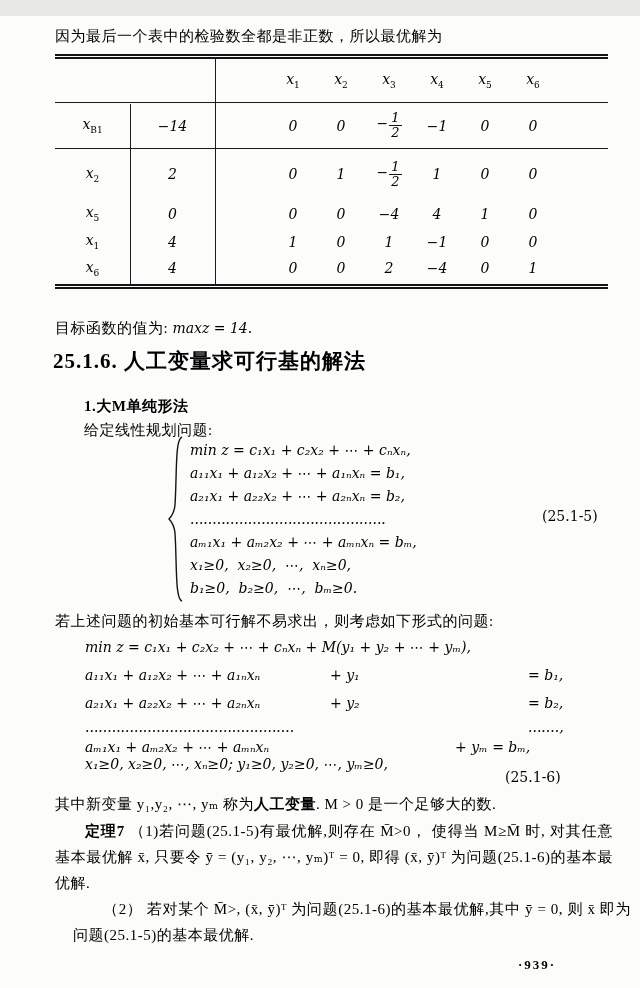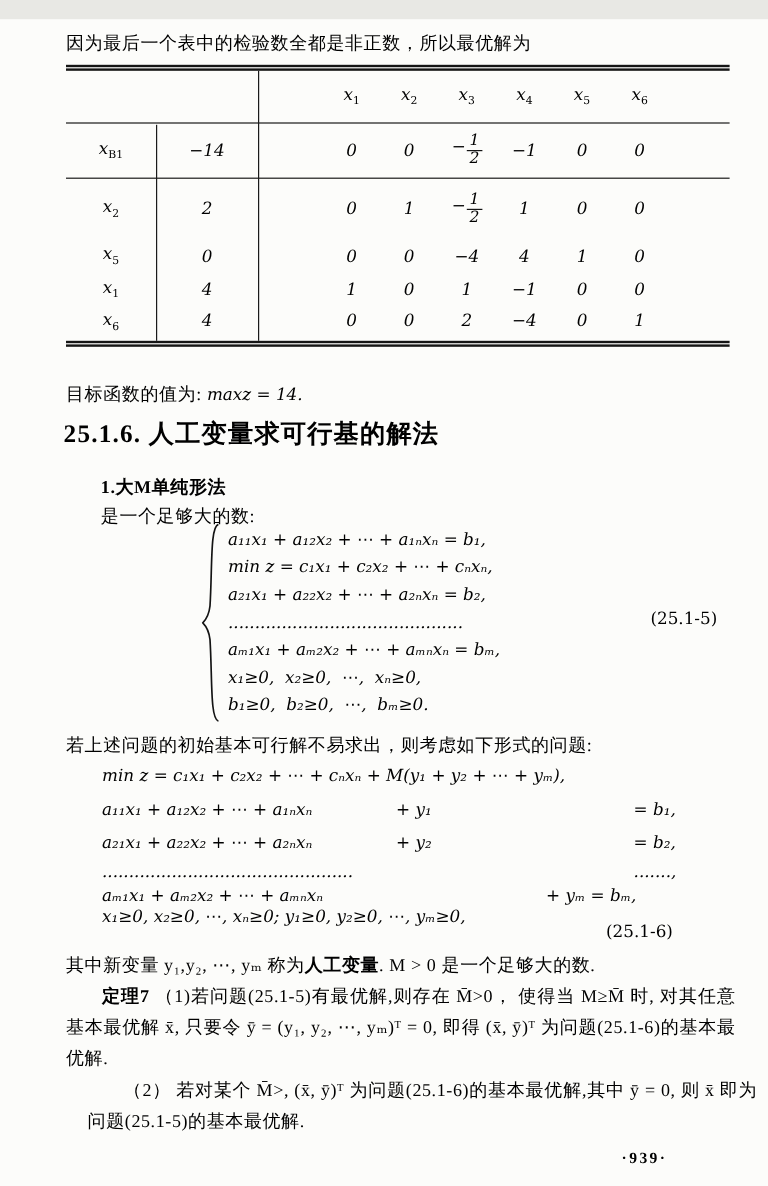--- a/index.html
+++ b/index.html
@@ -145,30 +145,30 @@
   <div class="abs" style="left:55px;top:303px;">
     <span class="cn">目标函数的值为: </span><span class="math">maxz = 14.</span>
   </div>
 
   <div class="abs h-section" style="left:53px;top:331px;">
     <span>25.1.6.</span>
     <span>人工变量求可行基的解法</span>
   </div>
 
   <div class="abs h-sub" style="left:84px;top:381px;">1.大M单纯形法</div>
-  <div class="abs cn" style="left:84px;top:405px;">是一个足够大的数:</div>
+  <div class="abs cn" style="left:84px;top:405px;">给定线性规划问题:</div>
 
   <div class="abs" style="left:168px;top:419px;">
     <svg width="16" height="168" viewBox="0 0 16 168">
       <path d="M14 2 C7 4 9 38 7 70 C6 79 3 82 1 84 C3 86 6 89 7 98 C9 130 7 164 14 166" fill="none" stroke="#141414" stroke-width="1.4"></path>
     </svg>
   </div>
   <div class="abs eq5-lines math" style="left:190px;top:423px;">
+    <div>min z = c₁x₁ + c₂x₂ + ⋯ + cₙxₙ,</div>
     <div>a₁₁x₁ + a₁₂x₂ + ⋯ + a₁ₙxₙ = b₁,</div>
-    <div>min z = c₁x₁ + c₂x₂ + ⋯ + cₙxₙ,</div>
     <div>a₂₁x₁ + a₂₂x₂ + ⋯ + a₂ₙxₙ = b₂,</div>
     <div>............................................</div>
     <div>aₘ₁x₁ + aₘ₂x₂ + ⋯ + aₘₙxₙ = bₘ,</div>
     <div>x₁≥0,  x₂≥0,  ⋯,  xₙ≥0,</div>
     <div>b₁≥0,  b₂≥0,  ⋯,  bₘ≥0.</div>
   </div>
   <div class="abs eq-label" style="left:542px;top:492px;">(25.1-5)</div>
 
   <div class="abs cn" style="left:55px;top:596px;">若上述问题的初始基本可行解不易求出，则考虑如下形式的问题:</div>
 

